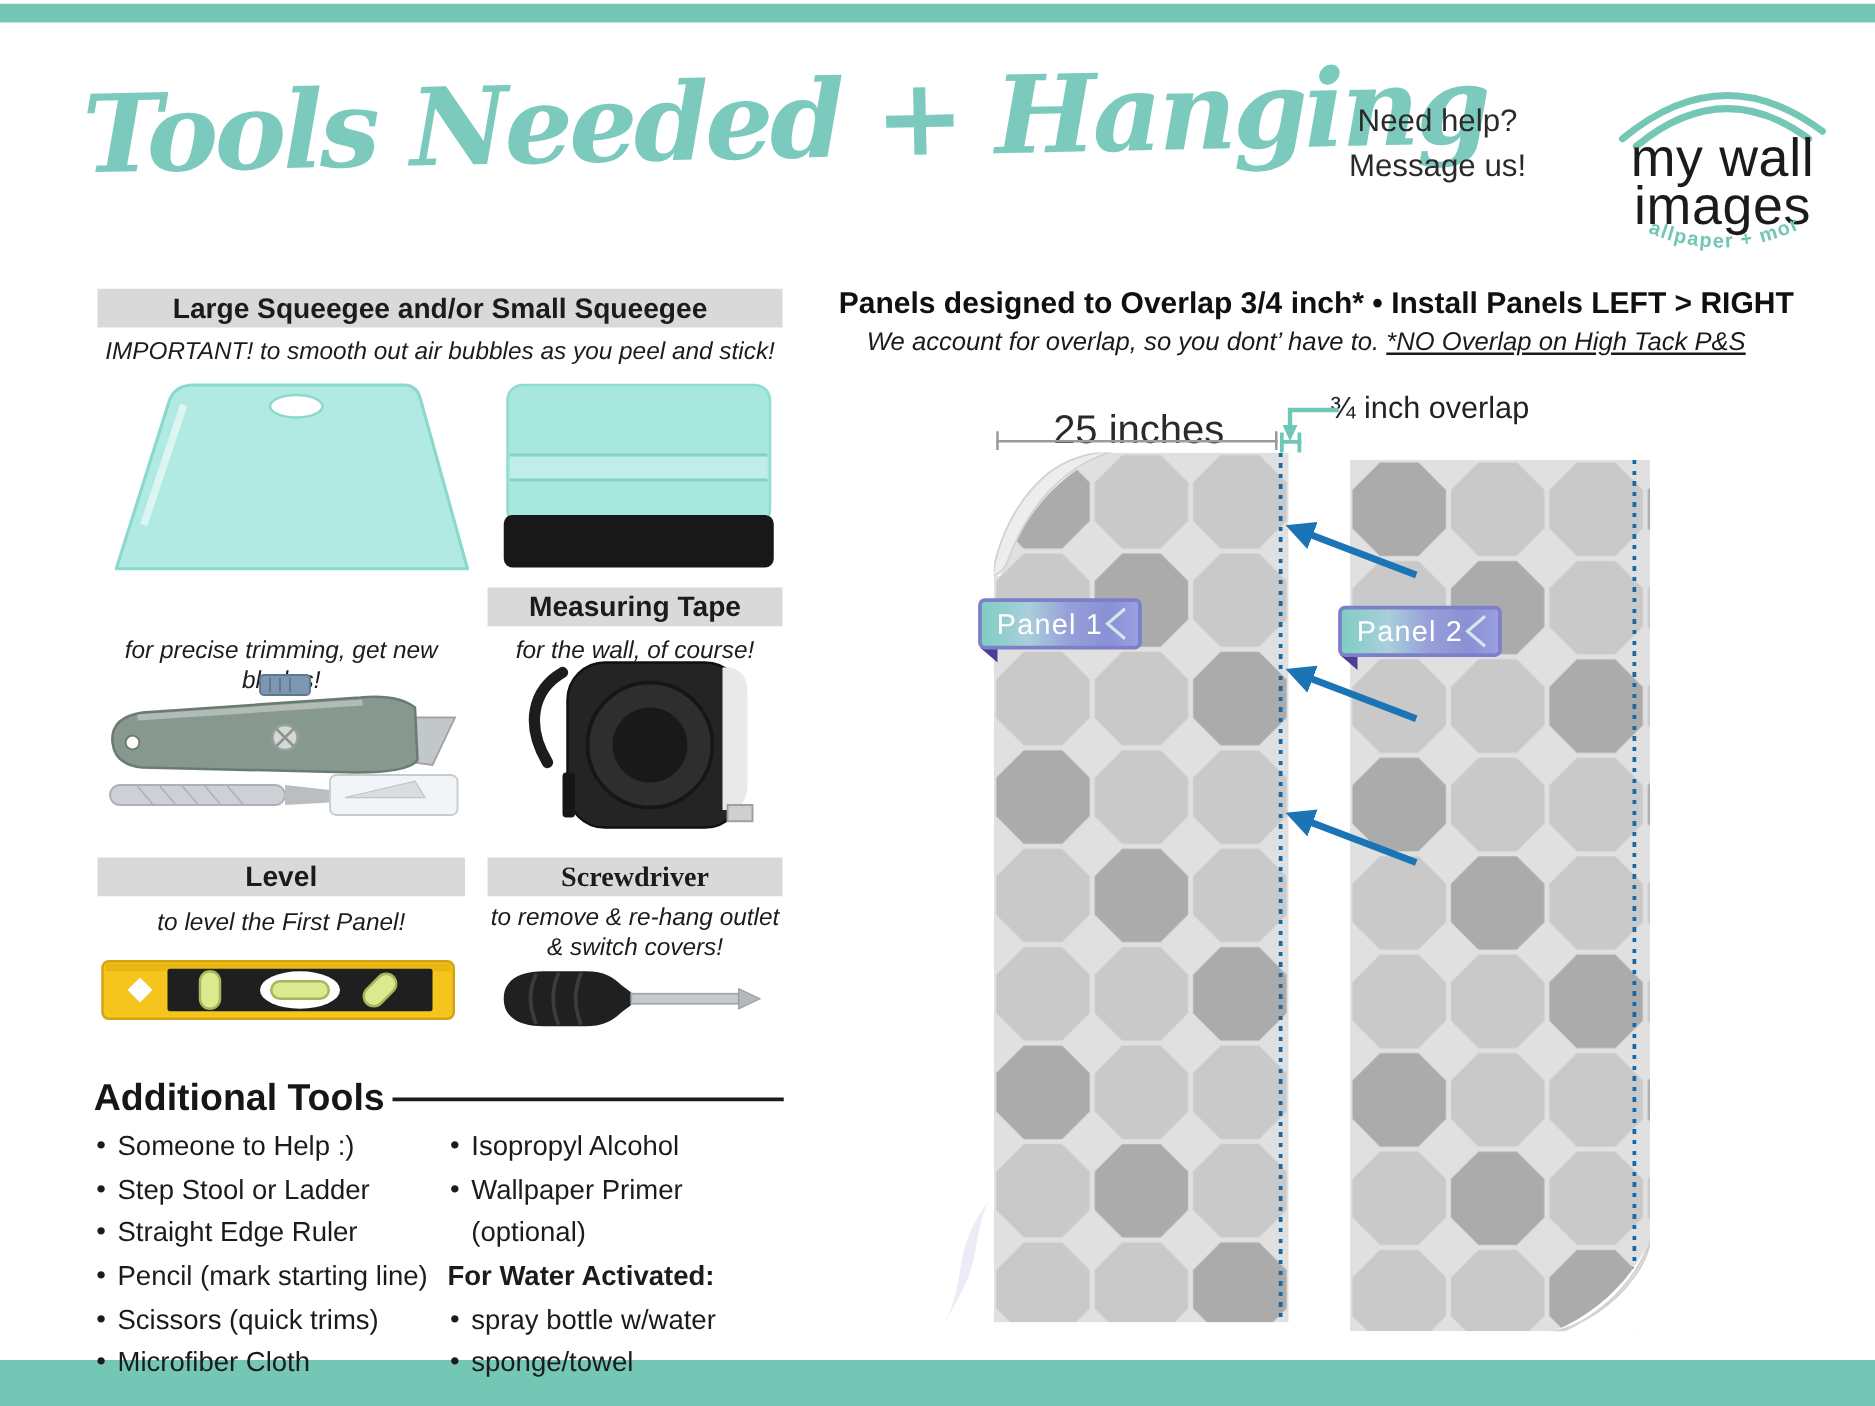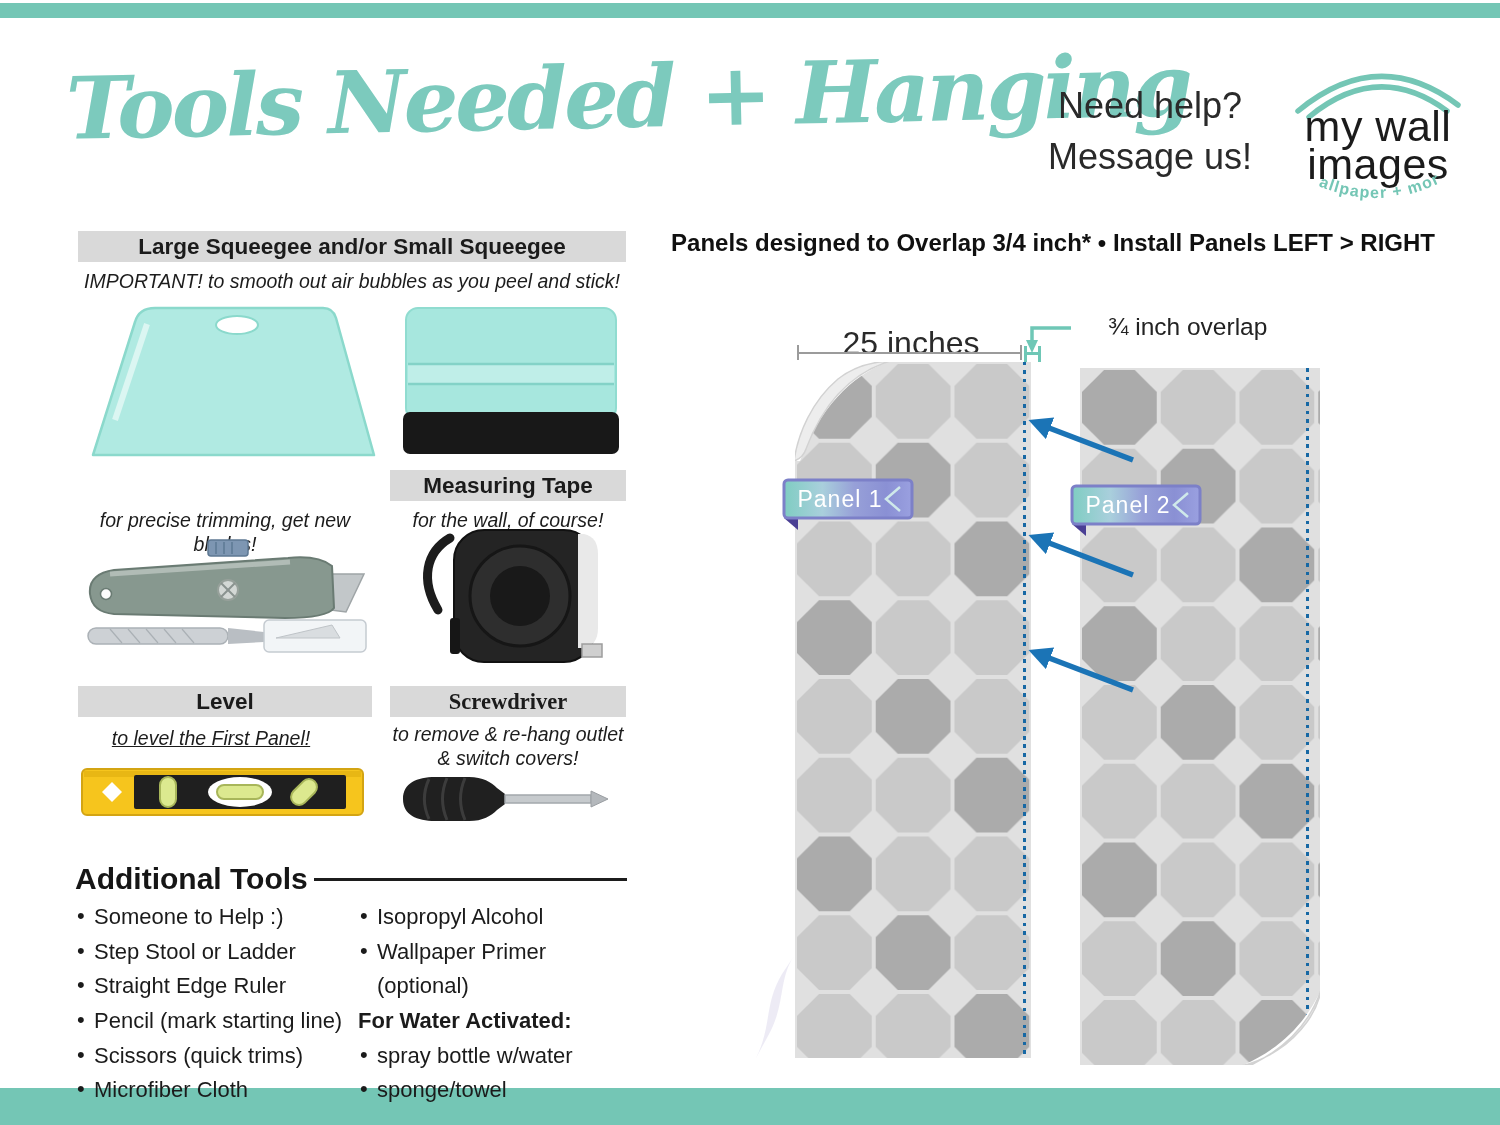--- a/index.html
+++ b/index.html
@@ -10,36 +10,36 @@
   .bar-teal{position:absolute;left:0;width:1500px;background:#74c6b5;}
   .bar-top{top:3px;height:15px;}
   .bar-bottom{top:1088px;height:37px;}
 
   .script-title{position:absolute;left:66px;top:48px;width:940px;
     font-family:"DejaVu Serif",serif;font-style:italic;font-weight:700;
     font-size:86px;color:#7ccabd;letter-spacing:-3px;white-space:nowrap;
     transform:rotate(-1.2deg);}
 
   .need-help{position:absolute;left:1028px;top:80px;width:244px;text-align:center;
-    font-size:36px;line-height:1.42;color:#2a2a2a;}
+    font-size:25px;line-height:1.42;color:#2a2a2a;}
 
   .tool-bar{position:absolute;height:31px;line-height:31px;background:#d9d9d9;
     text-align:center;font-weight:700;font-size:22.5px;color:#1b1b1b;}
   .bar-squeegee{left:78px;top:231px;width:548px;}
   .bar-knife{left:78px;top:470px;width:294px;}
   .bar-tape{left:390px;top:470px;width:236px;}
   .bar-level{left:78px;top:686px;width:294px;}
   .bar-screw{left:390px;top:686px;width:236px;font-family:Liberation Serif, serif;}
 
   .tool-caption{position:absolute;font-style:italic;font-size:19.5px;color:#1c1c1c;
     text-align:center;line-height:1.25;}
   .cap-squeegee{left:78px;top:269px;width:548px;}
   .cap-knife{left:68px;top:508px;width:314px;}
   .cap-tape{left:390px;top:508px;width:236px;}
-  .cap-level{left:64px;top:726px;width:294px;text-decoration:underline;}
+  .cap-level{left:78px;top:726px;width:294px;}
   .cap-screw{left:390px;top:722px;width:236px;}
 
   .addl-heading{position:absolute;left:75px;top:862px;width:552px;display:flex;align-items:center;}
   .addl-heading .txt{font-size:30px;font-weight:700;color:#161616;white-space:nowrap;}
   .addl-heading .rule{flex:1;height:3px;background:#1c1c1c;margin-left:6px;}
   .addl-col{position:absolute;top:903px;font-size:22px;color:#1b1b1b;}
   .addl-col-1{left:75px;width:285px;}
   .addl-col-2{left:358px;width:275px;}
   .addl-col ul{margin:0;padding:0;}
   .addl-col li{list-style:none;position:relative;padding-left:19px;margin-bottom:6.5px;line-height:1.28;}
@@ -54,21 +54,21 @@
   .panels-sub .ul{text-decoration:underline;}
 
   .measure-label{position:absolute;left:800px;top:325px;width:222px;text-align:center;
     font-size:32px;color:#2a2a2a;}
   .m-line{position:absolute;left:797px;top:352px;width:225px;height:2px;background:#9b9b9b;}
   .m-tick{position:absolute;top:345px;width:2px;height:15px;background:#9b9b9b;}
   .m-tick-l{left:797px;} .m-tick-r{left:1020px;}
   .ov-tick{position:absolute;top:346px;width:3px;height:16px;background:#6fc7b6;}
   .ov-tick-l{left:1024px;} .ov-tick-r{left:1038px;}
   .ov-mid{position:absolute;left:1024px;top:352px;width:17px;height:3px;background:#6fc7b6;}
-  .overlap-label{position:absolute;left:1108px;top:313px;font-size:24.5px;color:#222;white-space:nowrap;}
+  .overlap-label{position:absolute;left:1064px;top:313px;font-size:24.5px;color:#222;white-space:nowrap;}
 
   .panel{position:absolute;overflow:hidden;z-index:1;}
   .panel-1{left:795px;top:362px;width:236px;height:696px;}
   .panel-2{left:1080px;top:368px;width:240px;height:697px;}
   .dotline{position:absolute;top:0;bottom:0;width:3.5px;z-index:2;
     background:repeating-linear-gradient(to bottom,#1768a4 0 3.5px,transparent 3.5px 8.5px);}
   .dot-1{right:5px;} .dot-2{right:11px;}
   .curl{position:absolute;z-index:3;}
   .curl-1{left:-1px;top:-1px;}
   .curl-2{right:-1px;bottom:-1px;}
@@ -243,20 +243,23 @@
     </ul>
     <div class="addl-note">(optional)</div>
     <div class="addl-bold">For Water Activated:</div>
     <ul>
       <li>spray bottle w/water</li>
       <li>sponge/towel</li>
     </ul>
   </div>
 
   <div class="panels-heading">Panels designed to Overlap 3/4 inch* • Install Panels LEFT &gt; RIGHT</div>
+  <div class="panels-sub">
+    <span>We account for overlap, so you dont’ have to. </span><span class="ul">*NO Overlap on High Tack P&amp;S</span>
+  </div>
 
   <div class="measure-label">25 inches</div>
   <div class="m-line"></div>
   <div class="m-tick m-tick-l"></div>
   <div class="m-tick m-tick-r"></div>
   <div class="ov-tick ov-tick-l"></div>
   <div class="ov-tick ov-tick-r"></div>
   <div class="ov-mid"></div>
 
   <svg class="elbow-svg" width="46" height="36" viewBox="0 0 46 36">

